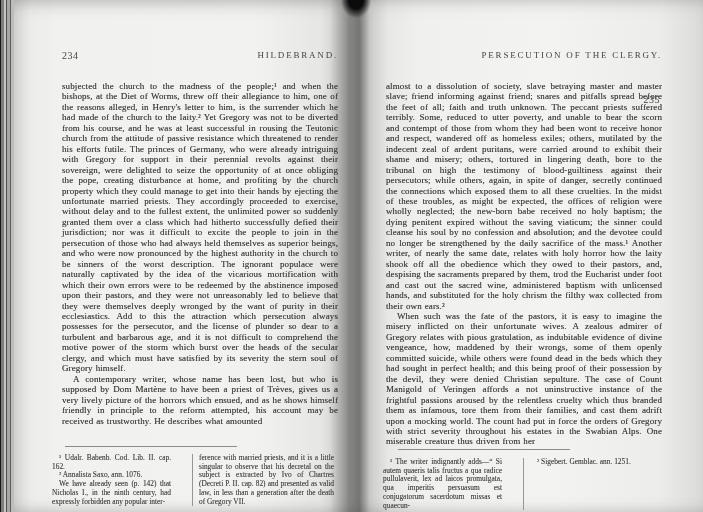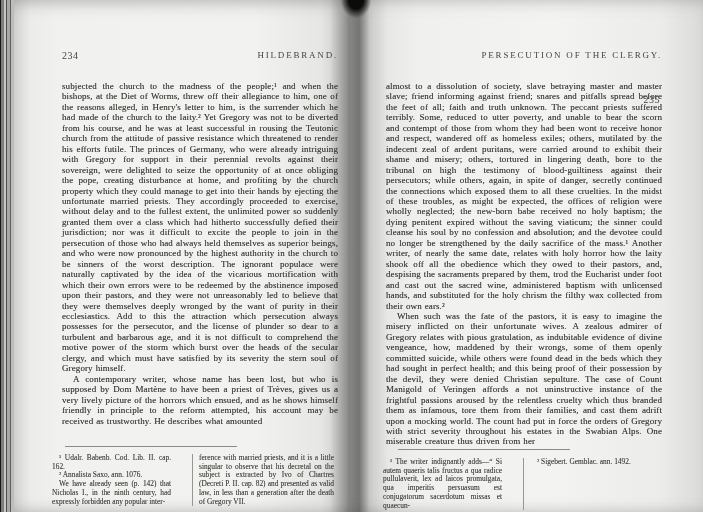--- a/index.html
+++ b/index.html
@@ -114,19 +114,19 @@
       <p>almost to a dissolution of society, slave betraying master and master slave; friend informing against friend; snares and pitfalls spread before the feet of all; faith and truth unknown.  The peccant priests suffered terribly.  Some, reduced to utter poverty, and unable to bear the scorn and contempt of those from whom they had been wont to receive honor and respect, wandered off as homeless exiles; others, mutilated by the indecent zeal of ardent puritans, were carried around to exhibit their shame and misery; others, tortured in lingering death, bore to the tribunal on high the testimony of blood-guiltiness against their persecutors; while others, again, in spite of danger, secretly continued the connections which exposed them to all these cruelties.  In the midst of these troubles, as might be expected, the offices of religion were wholly neglected; the new-born babe received no holy baptism; the dying penitent expired without the saving viaticum; the sinner could cleanse his soul by no confession and absolution; and the devotee could no longer be strengthened by the daily sacrifice of the mass.¹  Another writer, of nearly the same date, relates with holy horror how the laity shook off all the obedience which they owed to their pastors, and, despising the sacraments prepared by them, trod the Eucharist under foot and cast out the sacred wine, administered baptism with unlicensed hands, and substituted for the holy chrism the filthy wax collected from their own ears.²</p>
       <p class="indent">When such was the fate of the pastors, it is easy to imagine the misery inflicted on their unfortunate wives.  A zealous admirer of Gregory relates with pious gratulation, as indubitable evidence of divine vengeance, how, maddened by their wrongs, some of them openly committed suicide, while others were found dead in the beds which they had sought in perfect health; and this being proof of their possession by the devil, they were denied Christian sepulture. The case of Count Manigold of Veringen affords a not uninstructive instance of the frightful passions aroused by the relentless cruelty which thus branded them as infamous, tore them from their families, and cast them adrift upon a mocking world.  The count had put in force the orders of Gregory with strict severity throughout his estates in the Swabian Alps.  One miserable creature thus driven from her</p>
     </div>
   </div>
   <div id="right-rule" class="footnote-rule"></div>
   <div id="right-footnotes" class="footnotes">
     <div class="fn-col first">
       <p class="fnote">¹ The writer indignantly adds—“ Si autem quaeris talis fructus a qua radice pullulaverit, lex ad laicos promulgata, qua imperitis persuasum est conjugatorum sacerdotum missas et quaecun-</p>
     </div>
     <div class="fn-col second">
-      <p class="fnote">² Sigebert. Gemblac. ann. 1492.</p>
+      <p class="fnote">² Sigebert. Gemblac. ann. 1251.</p>
     </div>
   </div>
 
   <div id="gutter-shadow"></div>
   <div id="gutter-top-blot"></div>
 </div>
 
 </body></html>

